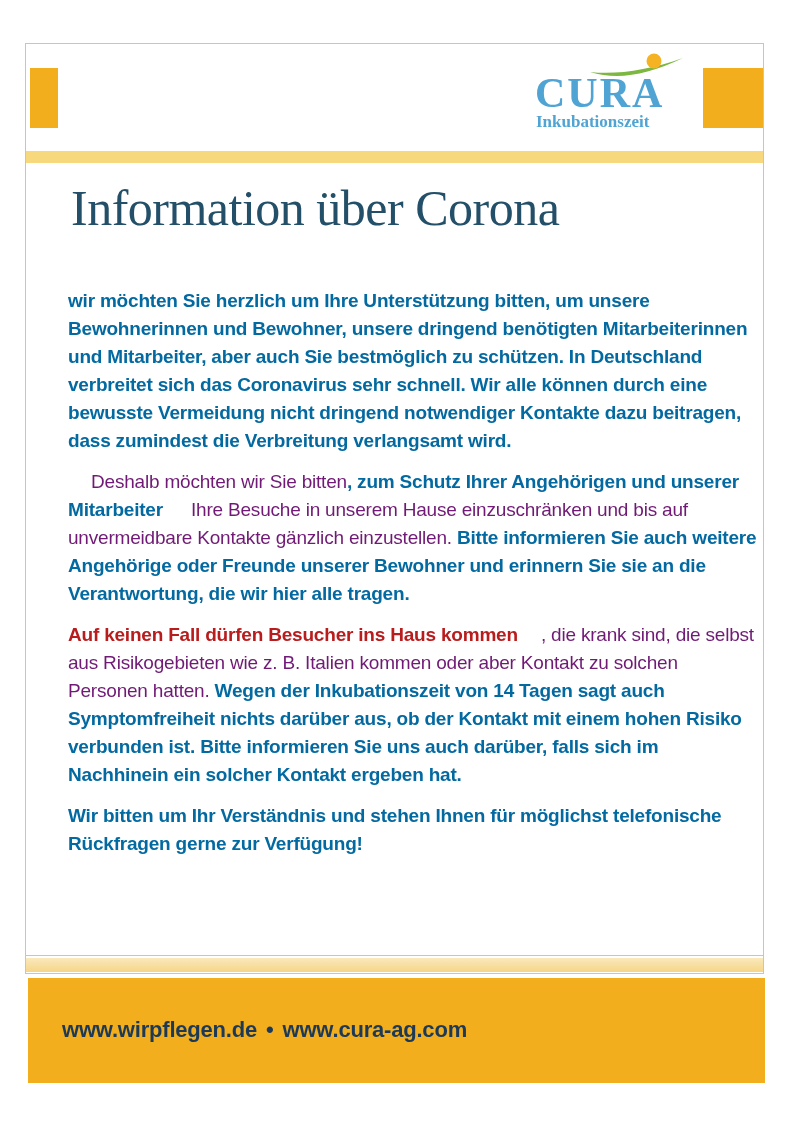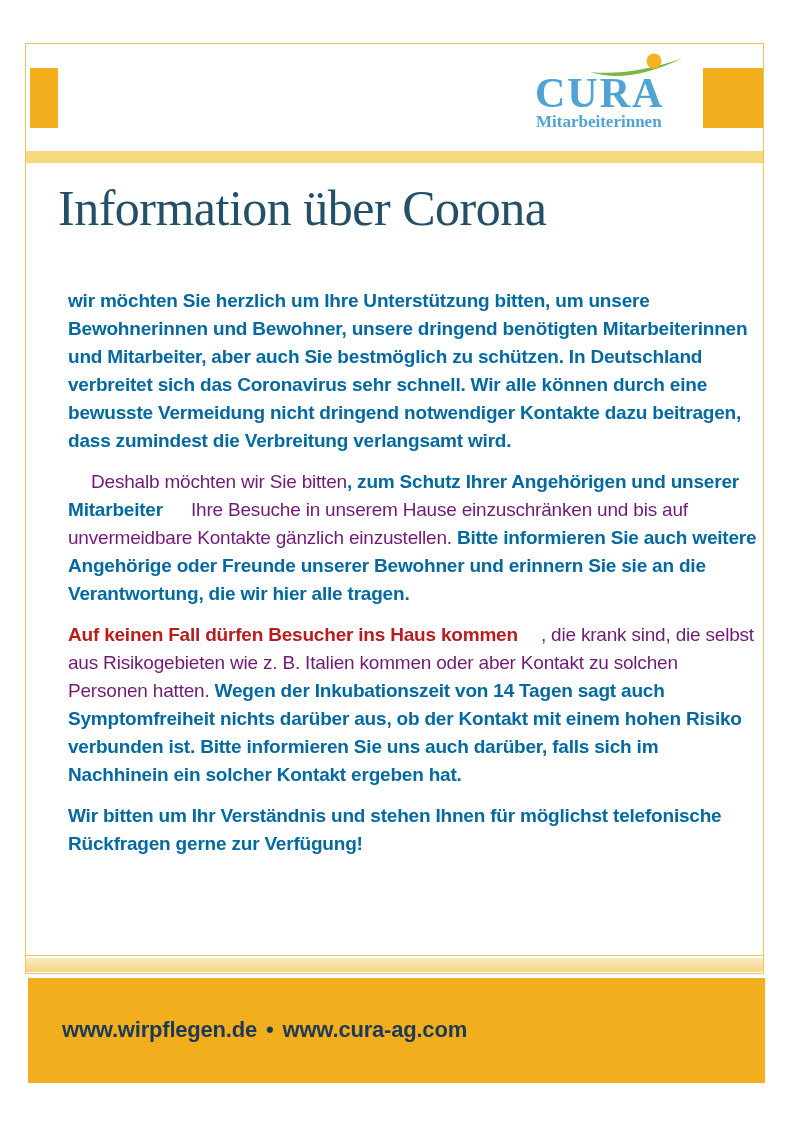--- a/index.html
+++ b/index.html
@@ -45,21 +45,21 @@
   }
   .logo-sub {
     position: absolute; left: 1px; top: 61px;
     font-family: "Liberation Serif", serif;
     font-weight: 700; font-size: 17px; line-height: 1;
     color: #4FA4D4;
   }
 
   
   .title {
-    left: 58px; top: 181px; margin: 0;
+    left: 71px; top: 181px; margin: 0;
     font-family: "Liberation Serif", serif;
     font-weight: 400; font-size: 50px; line-height: 1.1;
     letter-spacing: -0.5px;
     color: #234F69;
   }
 
   
   .body {
     left: 68px; top: 287px; width: 690px;
     font-size: 19px; line-height: 28px;
@@ -96,21 +96,21 @@
 
   <div class="abs sq-left"></div>
   <div class="abs sq-right"></div>
 
   <div class="abs logo">
     <svg class="logo-swoosh" width="100" height="30" viewBox="0 0 100 30" aria-hidden="true">
       <path d="M3,20 C30,28 58,24 96,6 C62,18 30,23 3,20 Z" fill="#7CB83F"></path>
       <circle cx="67" cy="9" r="7.5" fill="#F5B324"></circle>
     </svg>
     <div class="logo-word">CURA</div>
-    <div class="logo-sub">Mitarbeiterinnen</div>
+    <div class="logo-sub">Inkubationszeit</div>
   </div>
 
   <div class="abs band-top"></div>
 
   <h1 class="abs title">Information über Corona</h1>
 
   <div class="abs body">
 
     <p class="para"><span class="seg-bb">wir möchten Sie herzlich um Ihre Unterstützung bitten, um unsere Bewohnerinnen und Bewohner, unsere dringend benötigten Mitarbeiterinnen und Mitarbeiter, aber auch Sie bestmöglich zu schützen. In Deutschland verbreitet sich das Coronavirus sehr schnell.  Wir alle können durch eine bewusste Vermeidung nicht dringend notwendiger Kontakte dazu beitragen, dass zumindest die Verbreitung verlangsamt wird.</span></p>
 

